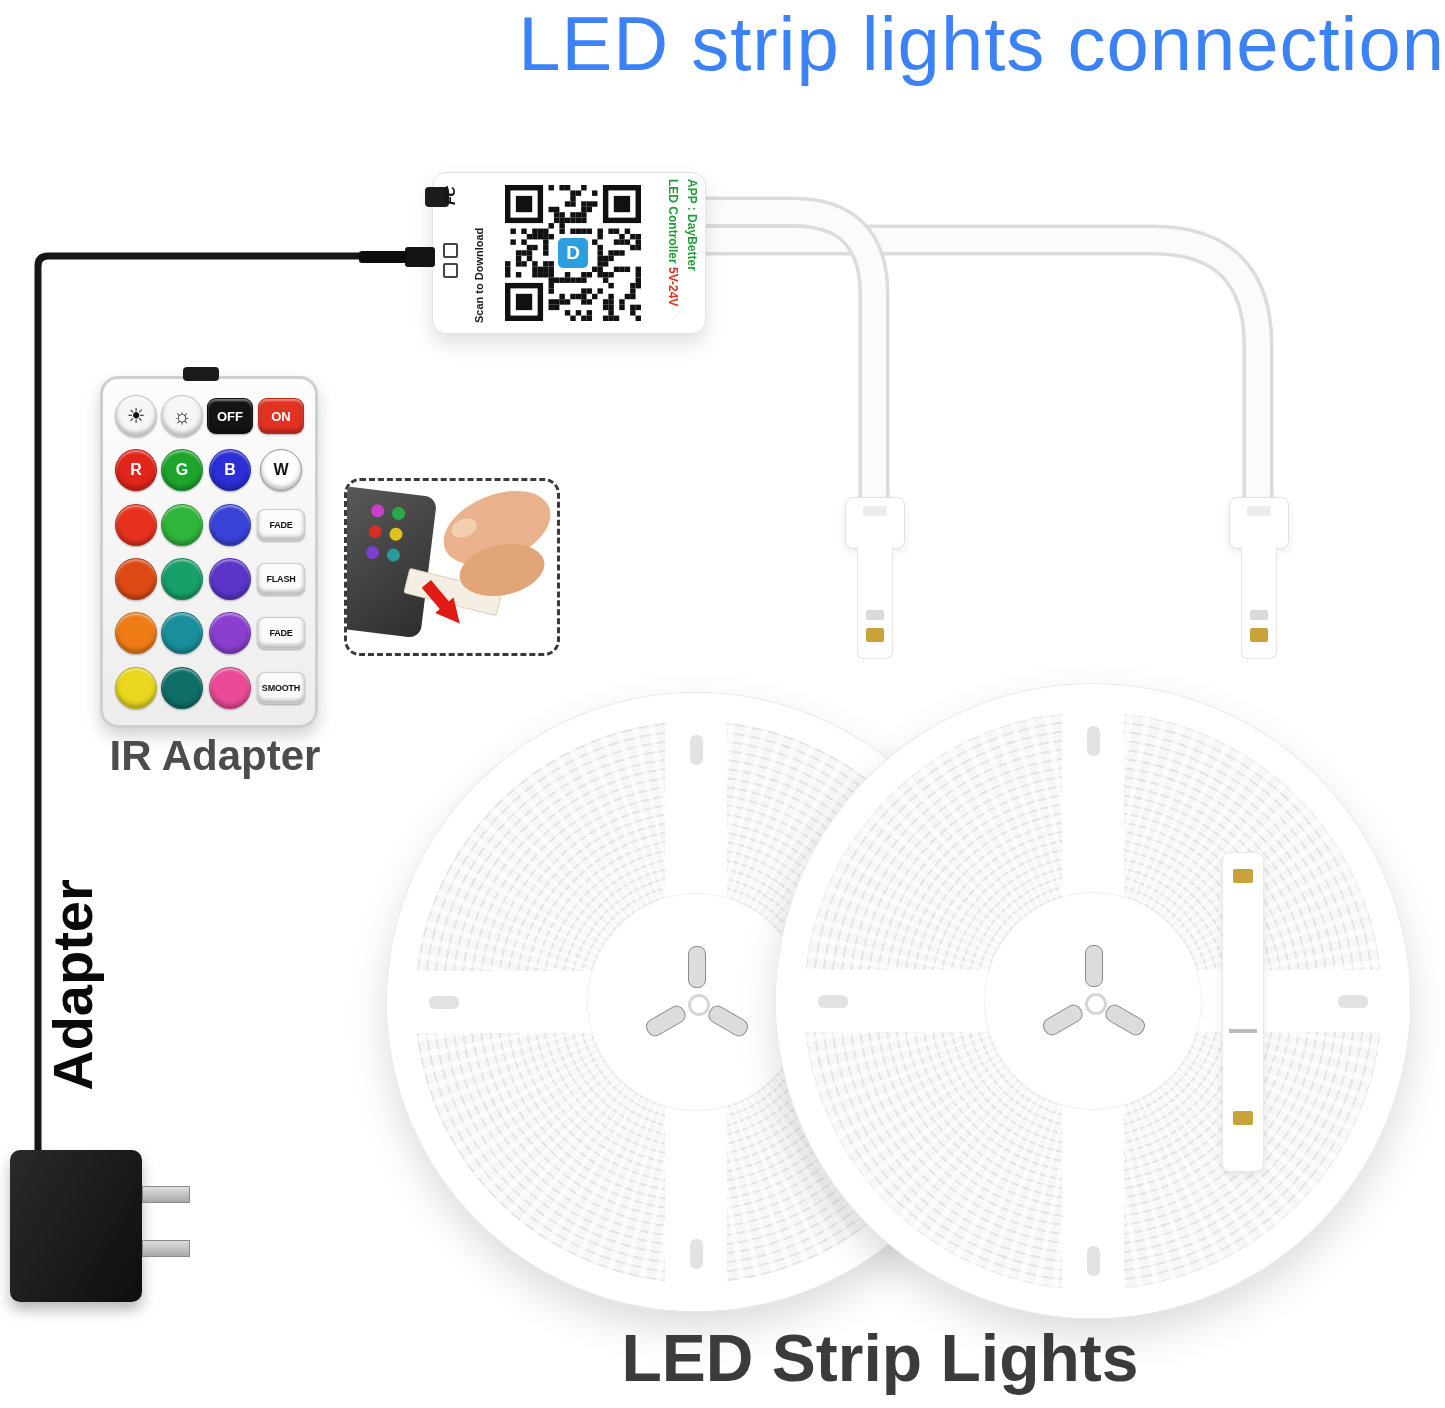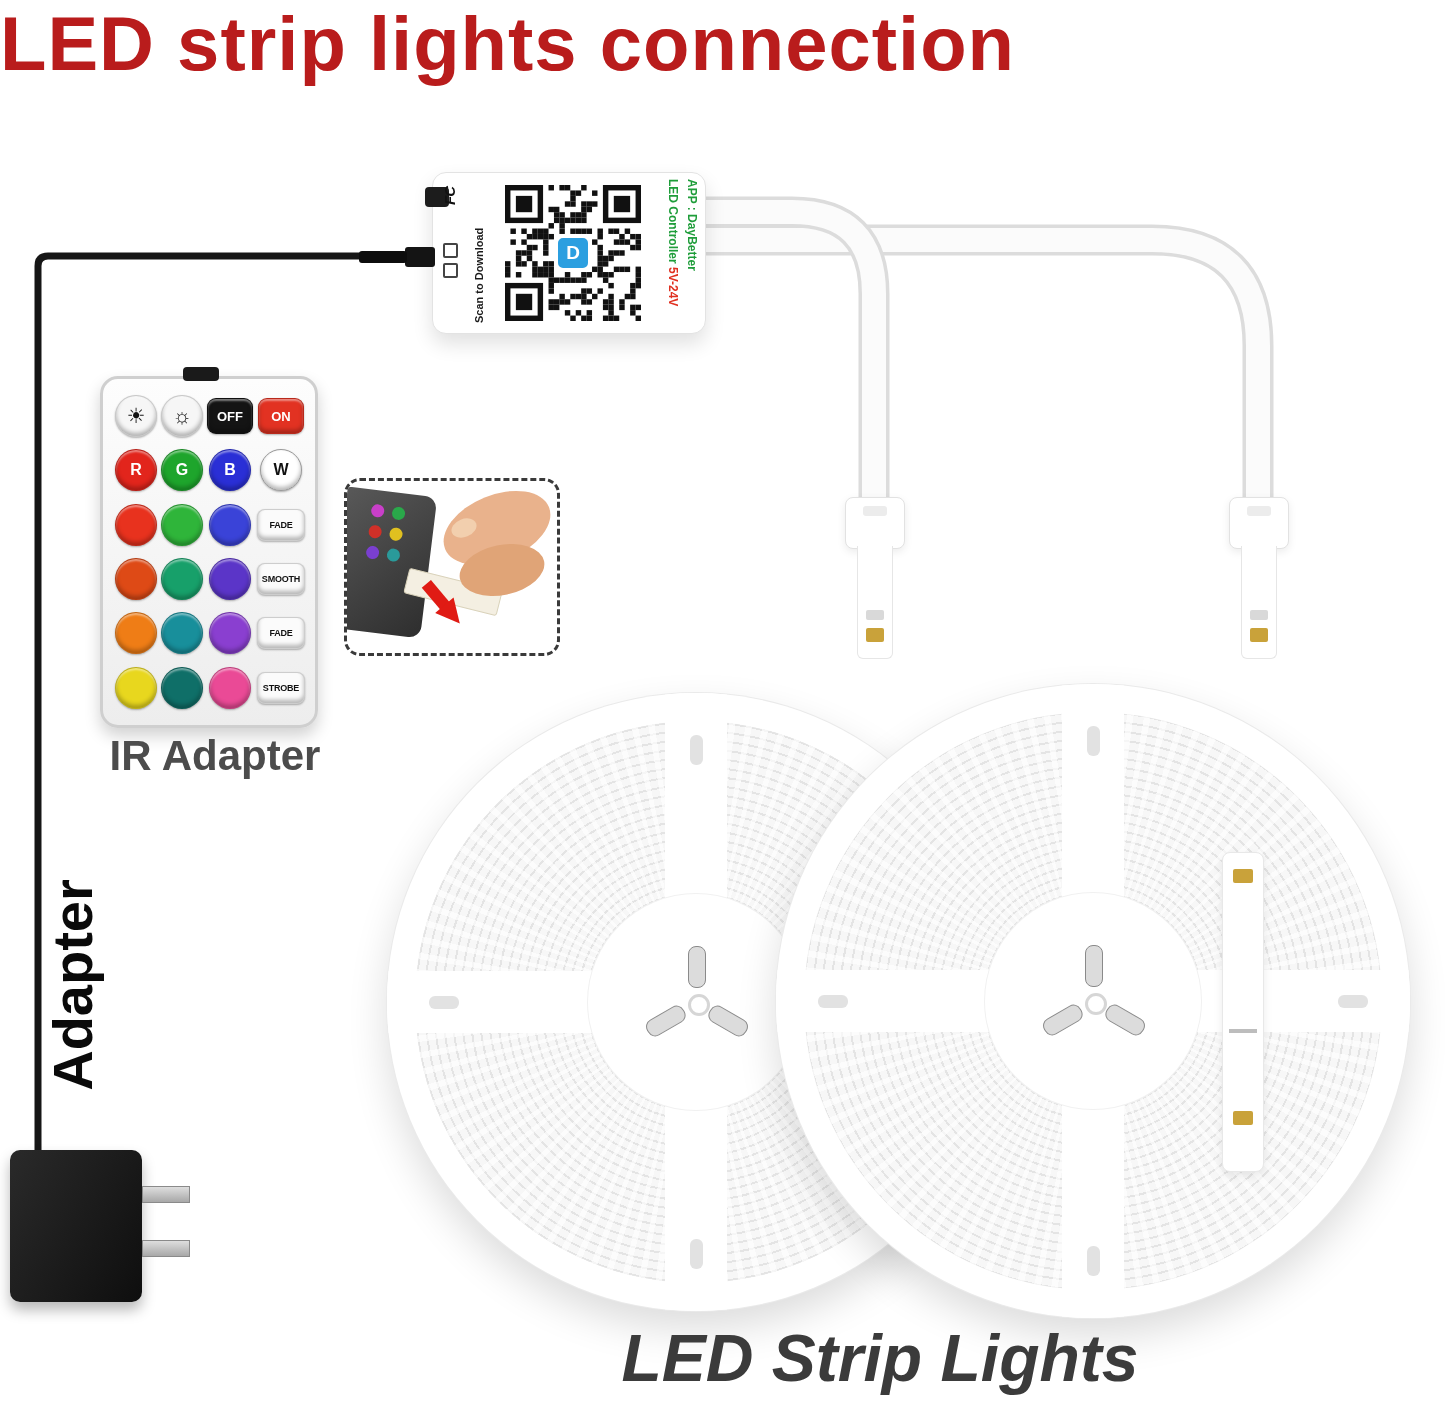--- a/index.html
+++ b/index.html
@@ -3,22 +3,22 @@
 <meta charset="utf-8">
 <style>
   html,body{margin:0;padding:0;}
   body{
     width:1445px;height:1408px;position:relative;background:#ffffff;
     font-family:"Liberation Sans","DejaVu Sans",sans-serif;overflow:hidden;
   }
 
   
   .title{
-    position:absolute;left:0;right:0;top:0;text-align:left;
-    font-size:76px;font-weight:700;color:#b91c1c;letter-spacing:1px;
+    position:absolute;left:0;right:0;top:0;text-align:right;
+    font-size:76px;font-weight:400;color:#3b82f6;letter-spacing:1px;
   }
 
   
   .wires{position:absolute;left:0;top:0;z-index:1;}
 
   
   .controller{
     position:absolute;left:432px;top:172px;width:272px;height:160px;
     background:#ffffff;border:1px solid #e3e3e3;border-radius:14px;
     box-shadow:0 10px 20px rgba(0,0,0,.12);z-index:5;
@@ -171,21 +171,21 @@
     position:absolute;left:10px;top:1150px;width:132px;height:152px;border-radius:10px;
     background:linear-gradient(120deg,#2a2a2a,#0e0e0e);box-shadow:0 8px 14px rgba(0,0,0,.28);z-index:4;
   }
   .prong{position:absolute;left:142px;width:46px;height:15px;background:linear-gradient(#dedede,#a8a8a8);border:1px solid #8a8a8a;z-index:4;}
   .prong.p1{top:1186px;}
   .prong.p2{top:1240px;}
 
   
   .strips-label{
     position:absolute;left:380px;top:1320px;width:1000px;text-align:center;
-    font-size:66px;font-weight:800;color:#3b3b3b;z-index:6;font-style:italic;
+    font-size:66px;font-weight:800;color:#3b3b3b;z-index:6;
   }
 </style>
 </head>
 <body>
 
 <div class="title">LED strip lights connection</div>
 
 <svg class="wires" width="1445" height="1408" viewBox="0 0 1445 1408">
   <path d="M 700 240 H 1152 Q 1258 240 1258 346 V 512" stroke="#dcdcdc" stroke-width="31" fill="none" stroke-linecap="round"></path>
   <path d="M 700 240 H 1152 Q 1258 240 1258 346 V 512" stroke="#fbfbfb" stroke-width="24" fill="none" stroke-linecap="round"></path>
@@ -421,31 +421,31 @@
     <div class="rbtn w" style="background: rgb(255, 255, 255);">W</div>
 
     <div class="rbtn" style="background: rgb(232, 50, 30);"></div>
     <div class="rbtn" style="background: rgb(47, 181, 58);"></div>
     <div class="rbtn" style="background: rgb(58, 67, 216);"></div>
     <div class="rbtn fn">FADE</div>
 
     <div class="rbtn" style="background: rgb(222, 74, 22);"></div>
     <div class="rbtn" style="background: rgb(23, 160, 106);"></div>
     <div class="rbtn" style="background: rgb(91, 53, 200);"></div>
-    <div class="rbtn fn">SMOOTH</div>
+    <div class="rbtn fn">FLASH</div>
 
     <div class="rbtn" style="background: rgb(239, 125, 22);"></div>
     <div class="rbtn" style="background: rgb(24, 143, 155);"></div>
     <div class="rbtn" style="background: rgb(138, 63, 208);"></div>
     <div class="rbtn fn">FADE</div>
 
     <div class="rbtn" style="background: rgb(232, 215, 30);"></div>
     <div class="rbtn" style="background: rgb(15, 111, 104);"></div>
     <div class="rbtn" style="background: rgb(234, 74, 150);"></div>
-    <div class="rbtn fn">STROBE</div>
+    <div class="rbtn fn">SMOOTH</div>
   </div>
 </div>
 <div class="ir-label">IR Adapter</div>
 
 <div class="inset">
   <div class="photo-remote">
     <div class="dots">
       <span style="background: rgb(201, 63, 201);"></span>
         <span style="background: rgb(42, 168, 74);"></span>
       <span style="background: rgb(208, 48, 40);"></span>

